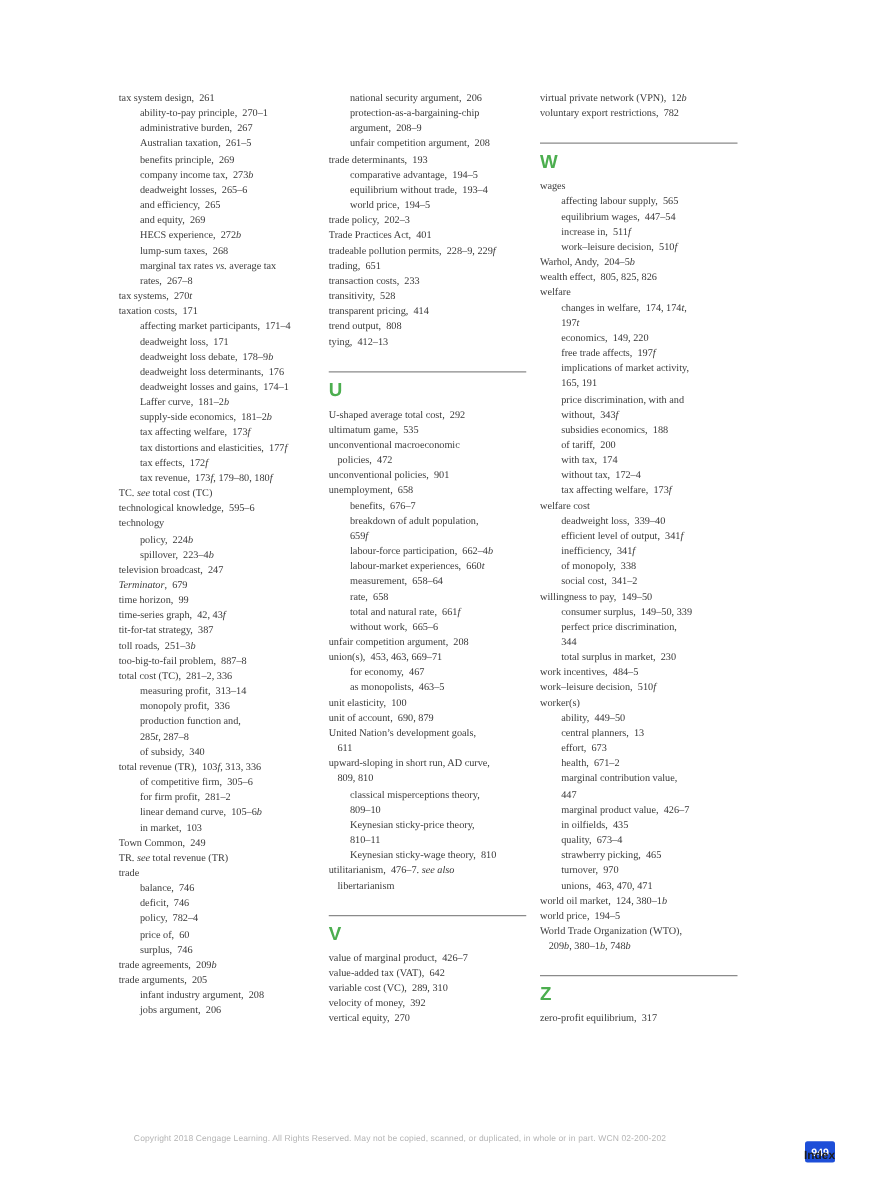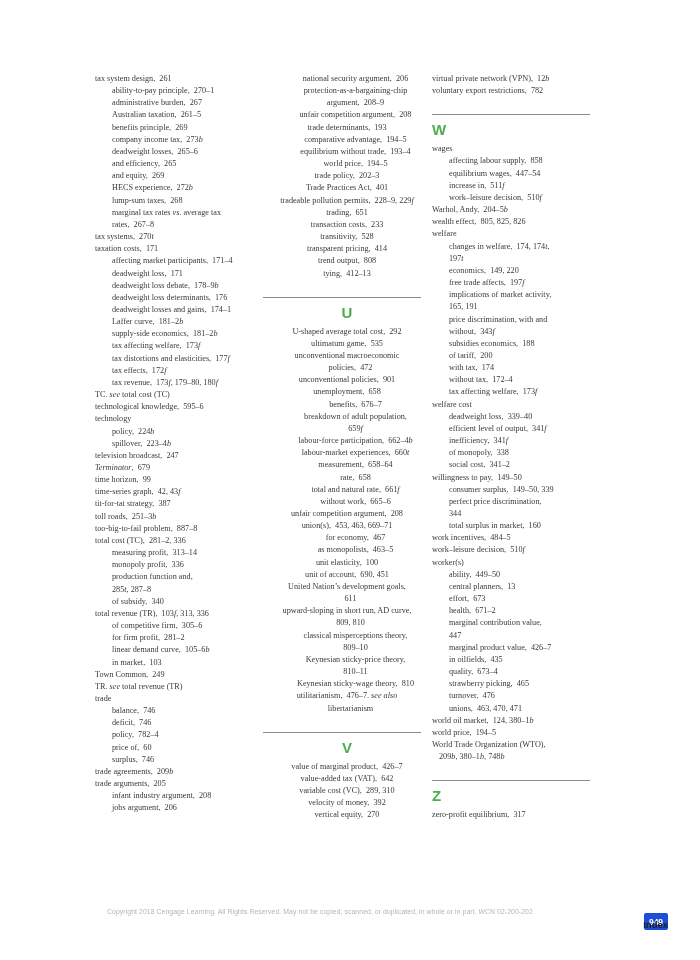--- a/index.html
+++ b/index.html
@@ -5,21 +5,21 @@
   html,body{margin:0;padding:0;background:#ffffff;}
   .page{
     position:relative;
     width:700px;height:960px;
     background:#ffffff;
     font-family:"Liberation Serif", serif;
     overflow:hidden;
   }
   .col{position:absolute;top:73px;}
   .col-1{left:95px;width:166px;}
-  .col-2{left:263px;width:168px;text-align:center;}
+  .col-2{left:263px;width:168px;}
   .col-3{left:432px;width:168px;}
   .line{
     white-space:pre;
     font-size:8.2px;
     line-height:12.15px;
     color:#3a3a3a;
   }
   .i0{padding-left:0;}
   .i1{padding-left:17px;}
   .i2{padding-left:7px;}
@@ -164,21 +164,21 @@
       <div class="line i1">labour-market experiences,  660<i>t</i></div>
       <div class="line i1">measurement,  658–64</div>
       <div class="line i1">rate,  658</div>
       <div class="line i1">total and natural rate,  661<i>f</i></div>
       <div class="line i1">without work,  665–6</div>
       <div class="line i0">unfair competition argument,  208</div>
       <div class="line i0">union(s),  453, 463, 669–71</div>
       <div class="line i1">for economy,  467</div>
       <div class="line i1">as monopolists,  463–5</div>
       <div class="line i0">unit elasticity,  100</div>
-      <div class="line i0">unit of account,  690, 451</div>
+      <div class="line i0">unit of account,  690, 879</div>
       <div class="line i0">United Nation’s development goals,</div>
       <div class="line i2">611</div>
       <div class="line i0">upward-sloping in short run, AD curve,</div>
       <div class="line i2">809, 810</div>
       <div class="line i1">classical misperceptions theory,</div>
       <div class="line i1">809–10</div>
       <div class="line i1">Keynesian sticky-price theory,</div>
       <div class="line i1">810–11</div>
       <div class="line i1">Keynesian sticky-wage theory,  810</div>
       <div class="line i0">utilitarianism,  476–7. <i>see also</i></div>
@@ -190,21 +190,21 @@
       <div class="line i0">variable cost (VC),  289, 310</div>
       <div class="line i0">velocity of money,  392</div>
       <div class="line i0">vertical equity,  270</div>
     </div>
   <div class="col col-3">
       <div class="line i0">virtual private network (VPN),  12<i>b</i></div>
       <div class="line i0">voluntary export restrictions,  782</div>
       <div class="sect-rule"></div>
       <div class="sect-letter" style="color: rgb(76, 174, 79);">W</div>
       <div class="line i0">wages</div>
-      <div class="line i1">affecting labour supply,  858</div>
+      <div class="line i1">affecting labour supply,  565</div>
       <div class="line i1">equilibrium wages,  447–54</div>
       <div class="line i1">increase in,  511<i>f</i></div>
       <div class="line i1">work–leisure decision,  510<i>f</i></div>
       <div class="line i0">Warhol, Andy,  204–5<i>b</i></div>
       <div class="line i0">wealth effect,  805, 825, 826</div>
       <div class="line i0">welfare</div>
       <div class="line i1">changes in welfare,  174, 174<i>t</i>,</div>
       <div class="line i1">197<i>t</i></div>
       <div class="line i1">economics,  149, 220</div>
       <div class="line i1">free trade affects,  197<i>f</i></div>
@@ -220,35 +220,35 @@
       <div class="line i0">welfare cost</div>
       <div class="line i1">deadweight loss,  339–40</div>
       <div class="line i1">efficient level of output,  341<i>f</i></div>
       <div class="line i1">inefficiency,  341<i>f</i></div>
       <div class="line i1">of monopoly,  338</div>
       <div class="line i1">social cost,  341–2</div>
       <div class="line i0">willingness to pay,  149–50</div>
       <div class="line i1">consumer surplus,  149–50, 339</div>
       <div class="line i1">perfect price discrimination,</div>
       <div class="line i1">344</div>
-      <div class="line i1">total surplus in market,  160</div>
+      <div class="line i1">total surplus in market,  230</div>
       <div class="line i0">work incentives,  484–5</div>
       <div class="line i0">work–leisure decision,  510<i>f</i></div>
       <div class="line i0">worker(s)</div>
       <div class="line i1">ability,  449–50</div>
       <div class="line i1">central planners,  13</div>
       <div class="line i1">effort,  673</div>
       <div class="line i1">health,  671–2</div>
       <div class="line i1">marginal contribution value,</div>
       <div class="line i1">447</div>
       <div class="line i1">marginal product value,  426–7</div>
       <div class="line i1">in oilfields,  435</div>
       <div class="line i1">quality,  673–4</div>
       <div class="line i1">strawberry picking,  465</div>
-      <div class="line i1">turnover,  476</div>
+      <div class="line i1">turnover,  970</div>
       <div class="line i1">unions,  463, 470, 471</div>
       <div class="line i0">world oil market,  124, 380–1<i>b</i></div>
       <div class="line i0">world price,  194–5</div>
       <div class="line i0">World Trade Organization (WTO),</div>
       <div class="line i2">209<i>b</i>, 380–1<i>b</i>, 748<i>b</i></div>
       <div class="sect-rule"></div>
       <div class="sect-letter" style="color: rgb(76, 174, 79);">Z</div>
       <div class="line i0">zero-profit equilibrium,  317</div>
     </div>
 

